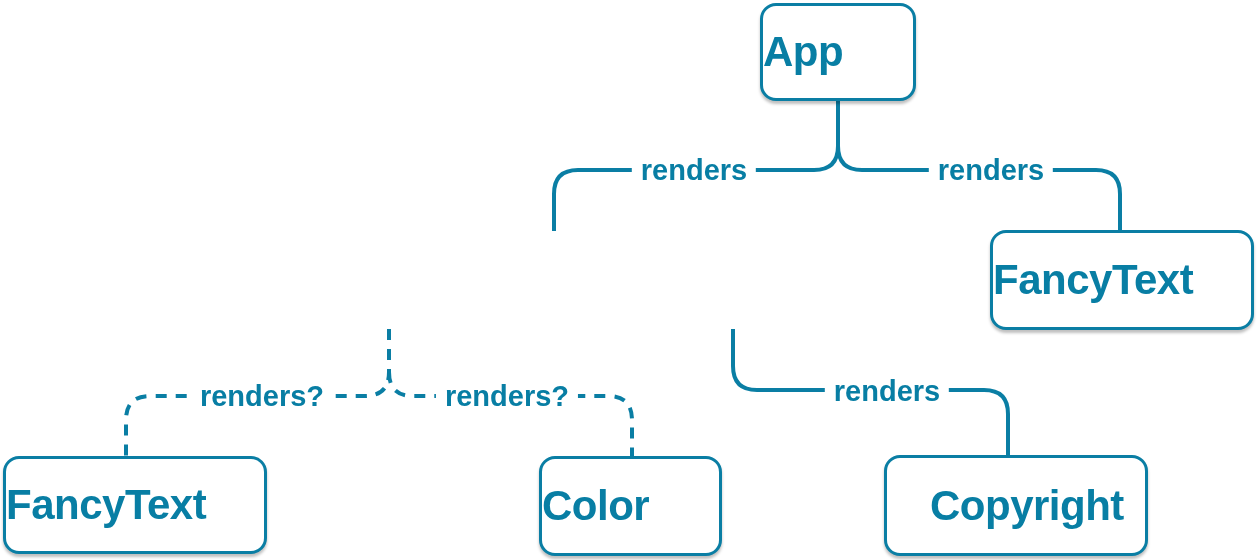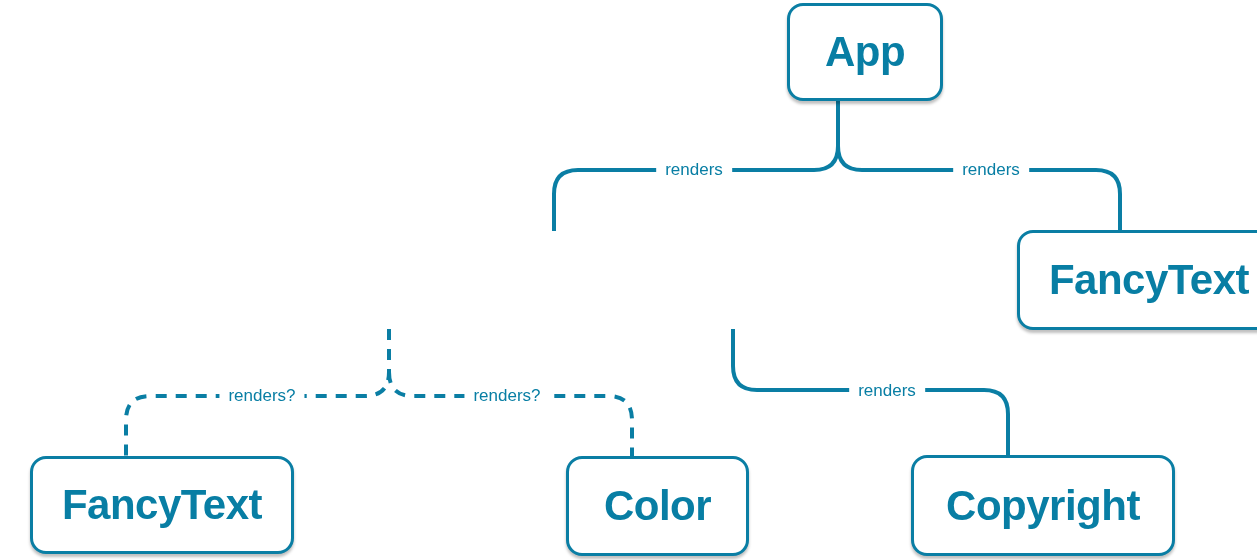--- a/index.html
+++ b/index.html
@@ -25,43 +25,41 @@
   }
   .edges-svg path.dashed { stroke-dasharray: 11 9; }
   .node {
     position: absolute;
     box-sizing: border-box;
     background: #ffffff;
     border: 3px solid var(--accent);
     border-radius: 16px;
     display: flex;
     align-items: center;
-    justify-content: center;
     color: var(--text);
     font-size: 42px;
     font-weight: 600;
     letter-spacing: -0.5px;
     box-shadow: 0 3px 3px rgba(0,0,0,0.25);
     z-index: 3;
     white-space: nowrap;
-    margin-left: 27px;
   }
   .node-app       { left: 760px; top: 3px;   width: 156px; height: 98px;  }
   .node-ig        { left: 333px; top: 230px; width: 462px; height: 100px; }
   .node-ft-top    { left: 990px; top: 230px; width: 264px; height: 100px; }
   .node-ft-bottom { left: 3px;   top: 456px; width: 264px; height: 98px;  }
   .node-color     { left: 539px; top: 456px; width: 183px; height: 100px; }
-  .node-copyright { left: 884px; top: 455px; width: 264px; height: 101px; }
+  .node-copyright { left: 884px; top: 455px; width: 264px; height: 101px; padding-left: 43px; }
   .edge-label {
     position: absolute;
     transform: translate(-50%, -50%);
     background: var(--bg);
     color: var(--text);
-    font-size: 17px;
-    font-weight: 400;
+    font-size: 29px;
+    font-weight: 700;
     padding: 0 9px;
     z-index: 2;
     white-space: nowrap;
   }
   .edge-label.l1 { left: 694px;  top: 170px; }
   .edge-label.l2 { left: 991px;  top: 170px; }
   .edge-label.l3 { left: 887px;  top: 391px; }
   .edge-label.l4 { left: 262px;  top: 396px; }
   .edge-label.l5 { left: 507px;  top: 396px; }
 </style>

